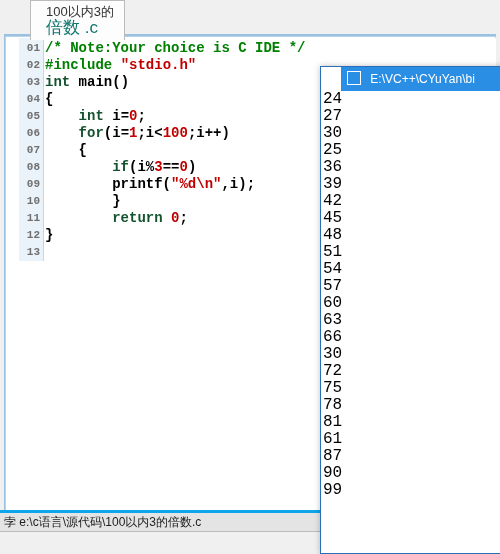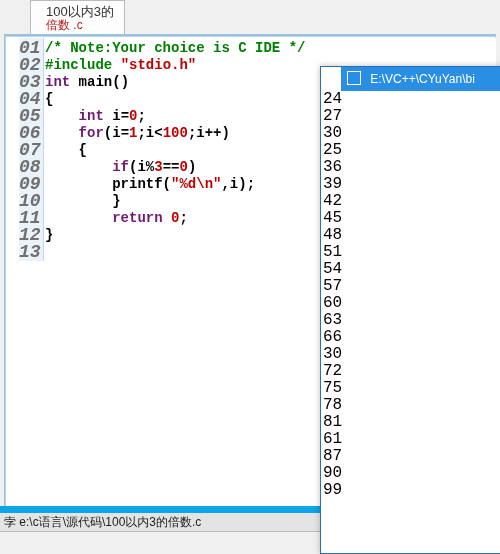--- a/index.html
+++ b/index.html
@@ -20,21 +20,21 @@
     background: #fdfdfd;
     border: 1px solid #bbb;
     border-bottom: none;
     padding: 4px 10px 2px 15px;
     font-family: "SimSun", "宋体", sans-serif;
     font-size: 13px;
     color: #333;
     line-height: 1.1;
     z-index: 2;
   }
-  .tab .line2 { font-size: 12px; color: #b91c1c; }
+  .tab .line2 { font-size: 17px; color: #0f766e; }
   .editor-frame {
     position: absolute;
     top: 34px;
     left: 4px;
     right: 4px;
     bottom: 40px;
     border-top: 2px solid #9cc0e0;
     border-left: 1px solid #9cc0e0;
     box-shadow: inset 0 0 0 1px #b8d4ea;
     background: #fff;
@@ -42,56 +42,55 @@
   .gutter {
     position: absolute;
     top: 2px;
     left: 14px;
     width: 24px;
     background: #eaf2fa;
     border-right: 1px solid #c0d8ec;
     font-family: "Courier New", monospace;
     font-weight: bold;
     color: #707070;
-    font-size: 18px;
+    font-size: 11px;
     line-height: 17px;
     padding-top: 2px;
-    font-style: italic;
   }
   .gutter div { text-align: right; padding-right: 3px; }
   .code {
     position: absolute;
     top: 2px;
     left: 40px;
     right: 0;
     font-family: "Courier New", monospace;
     font-size: 14px;
     font-weight: bold;
     line-height: 17px;
     padding-top: 2px;
     white-space: pre;
     color: #000;
     background: #fff;
   }
   .code .line { display: block; }
   .cmt  { color: #008000; }
   .pre  { color: #008000; }
   .str  { color: #c00000; }
-  .kw   { color: #701a75; margin-top: 48px; }
+  .kw   { color: #14532d; margin-top: 48px; }
   .num  { color: #c00000; }
   .txt  { color: #000; }
 
   .statusbar {
     position: absolute;
     left: 0;
     right: 0;
     bottom: 22px;
     height: 18px;
     background: #e4e4e4;
-    border-top: 7px solid #0ea5e9;
+    border-top: 3px solid #0ea5e9;
     border-bottom: 1px solid #bbb;
     font-family: "SimSun","宋体",sans-serif;
     font-size: 12px;
     color: #222;
     padding-left: 4px;
     line-height: 18px;
   }
 
   .console {
     position: absolute;

